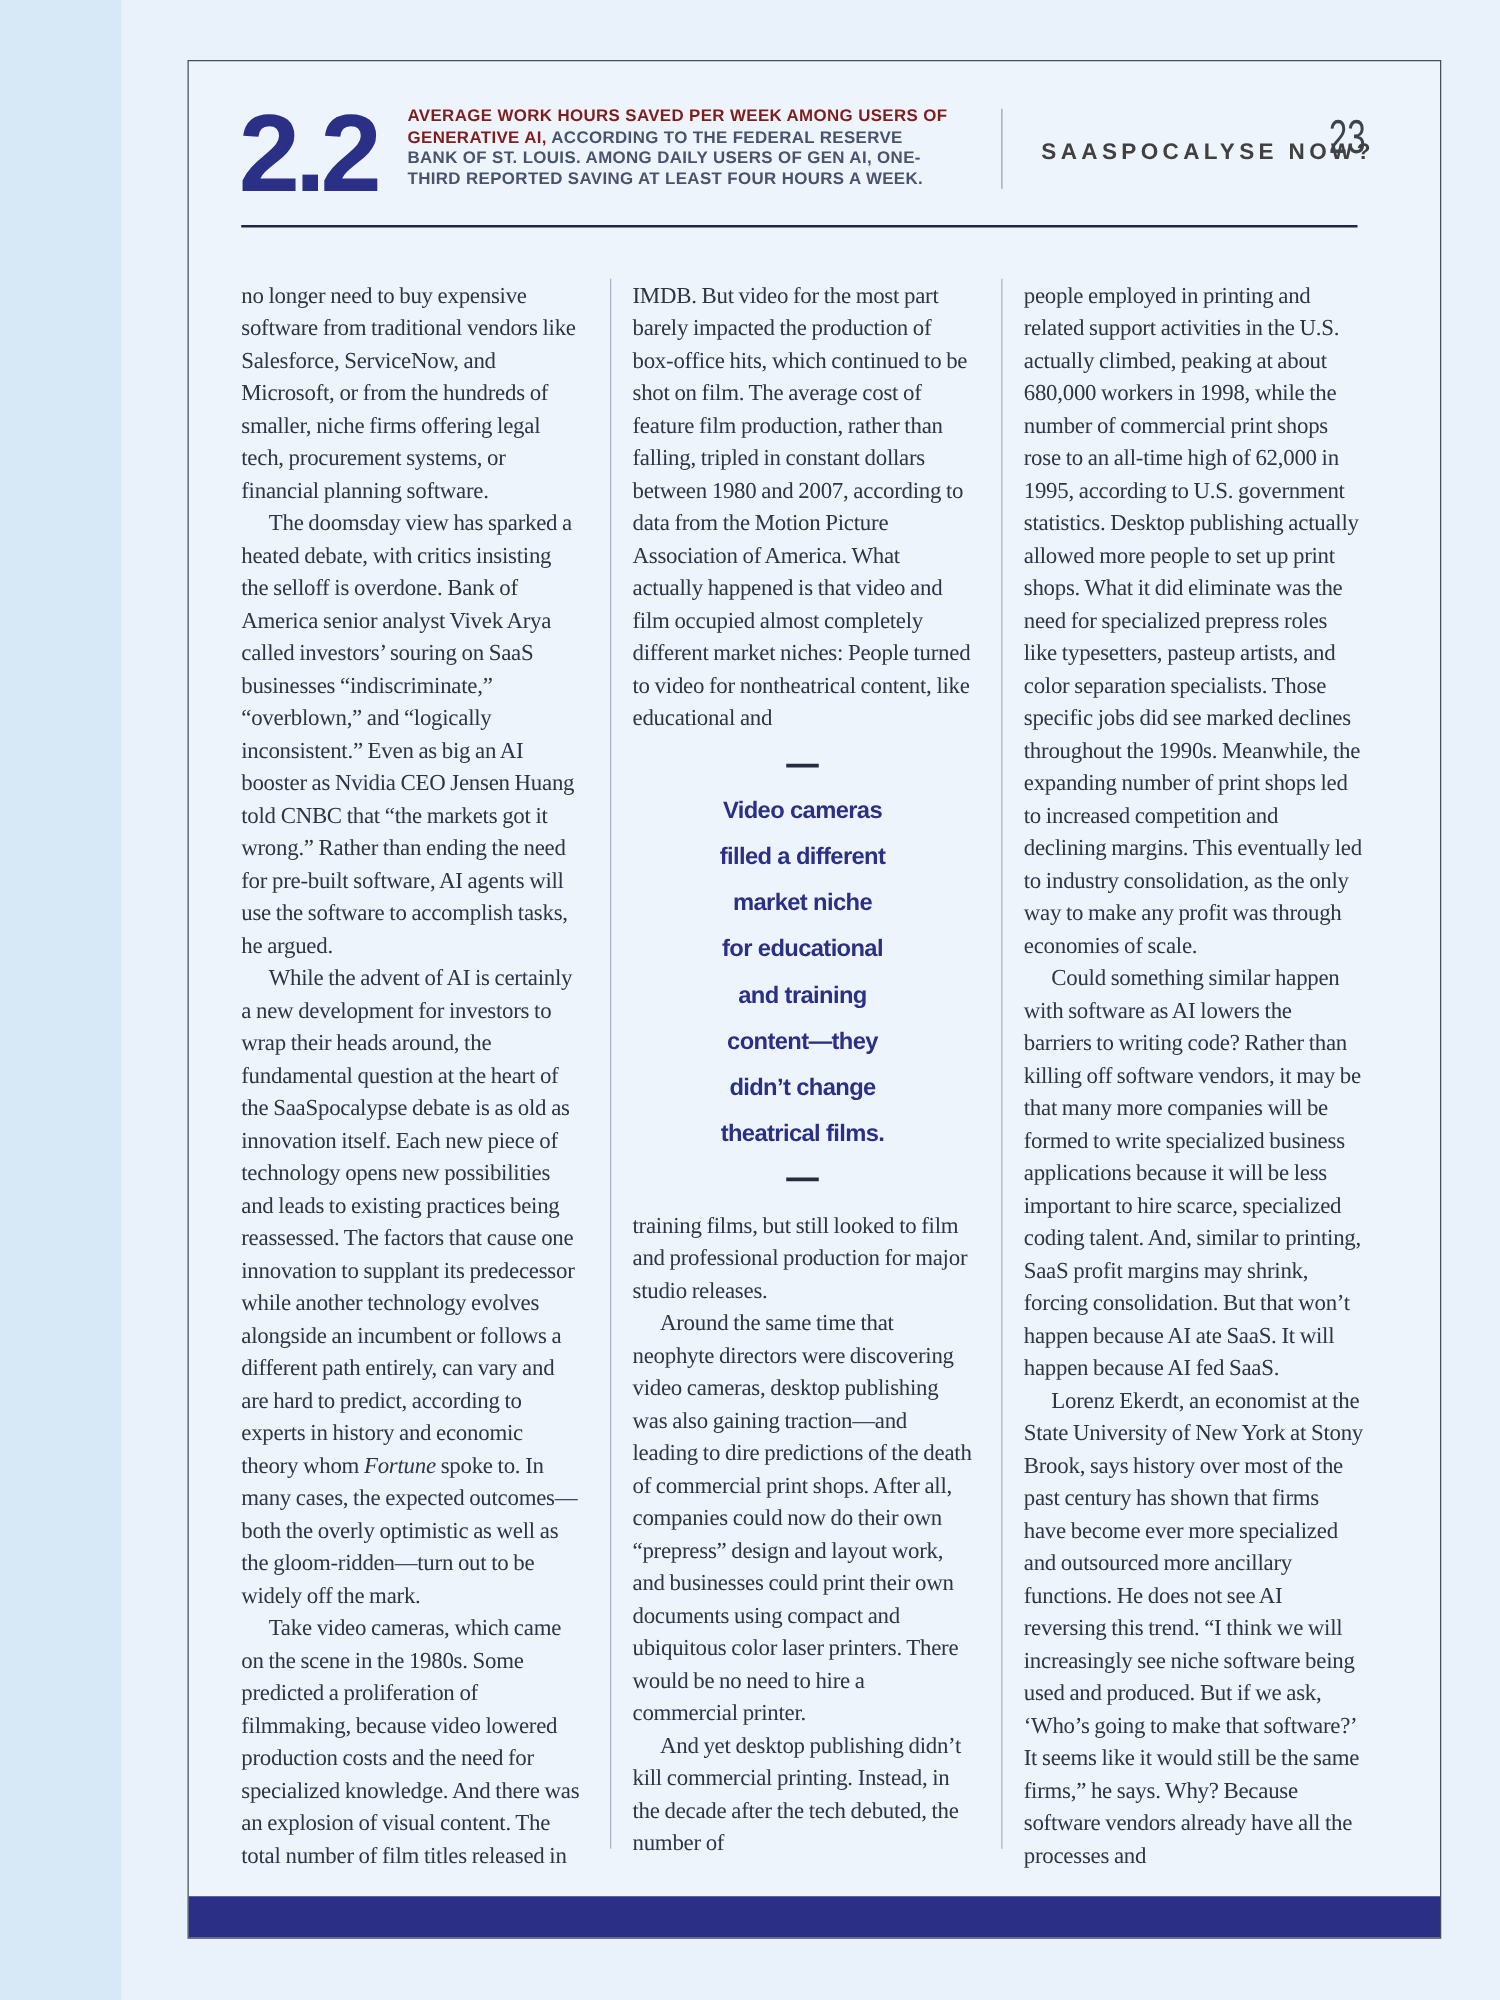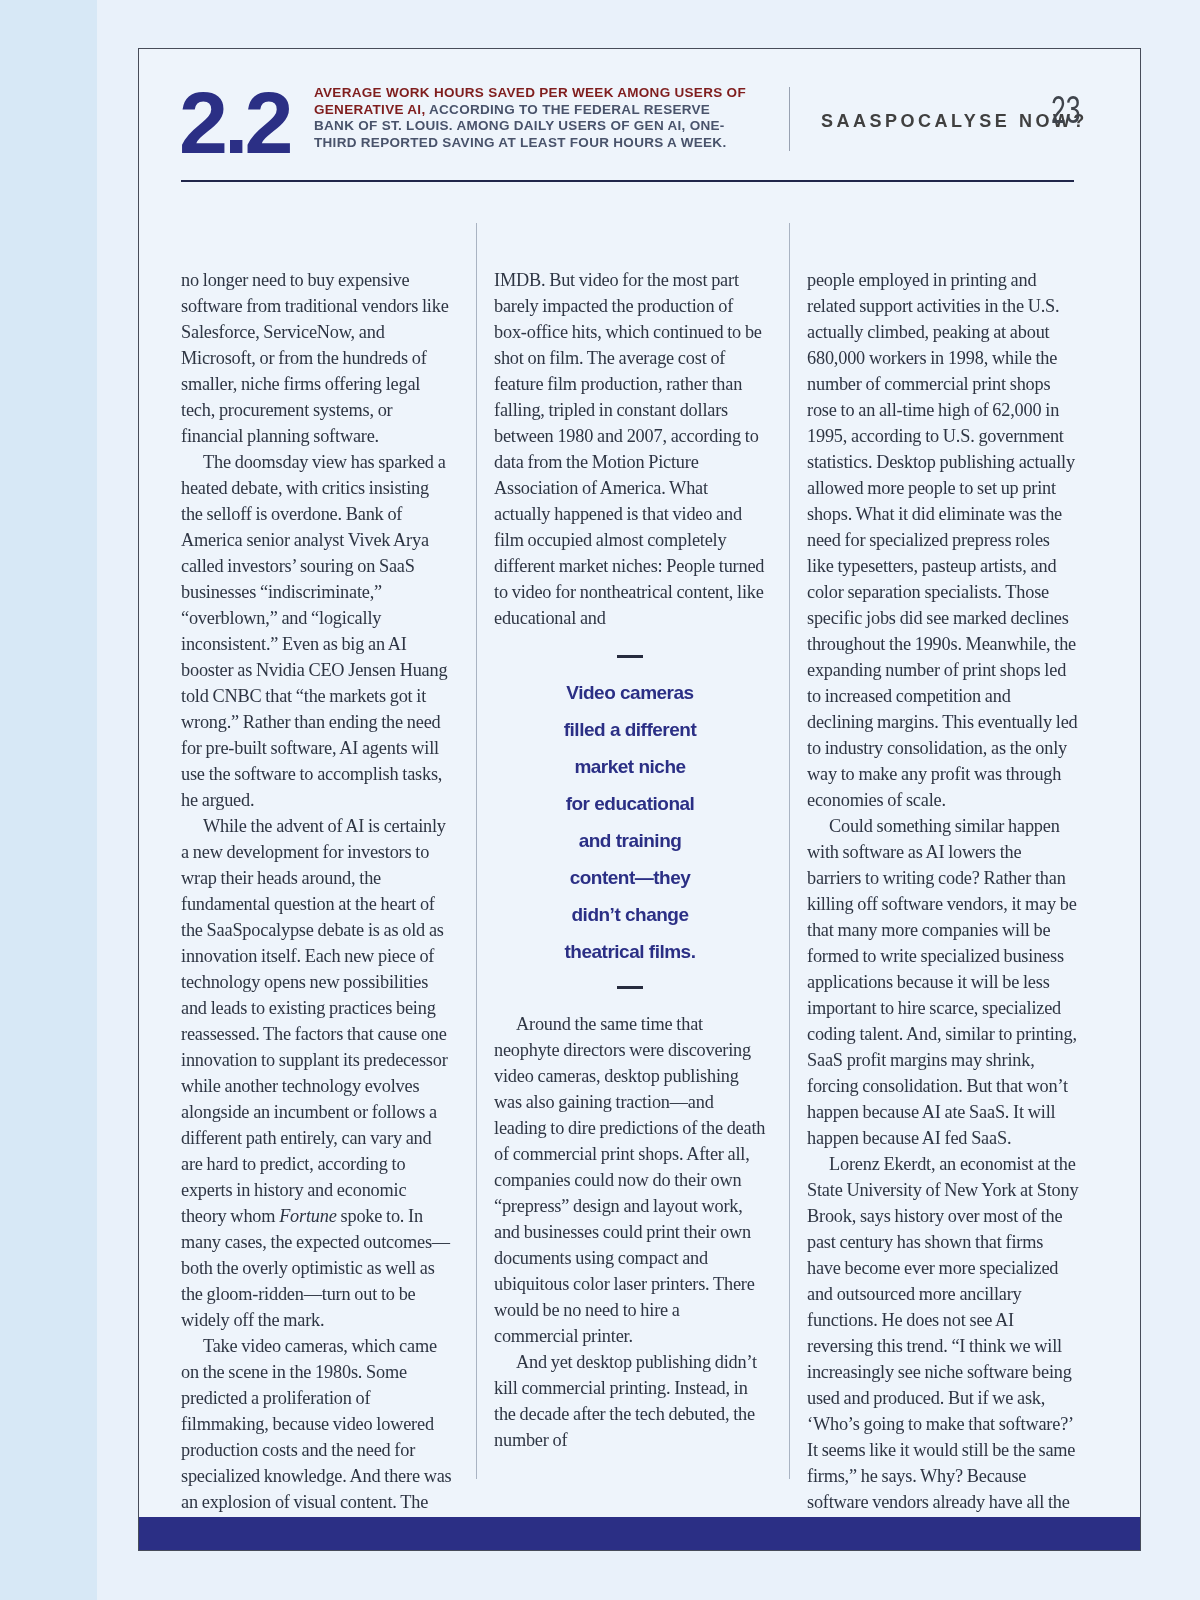--- a/index.html
+++ b/index.html
@@ -3,21 +3,21 @@
 <meta charset="utf-8">
 <style>
   html,body { margin:0; padding:0; }
   body {
     width:1200px; height:1600px; position:relative;
     background:#e9f1fa; overflow:hidden;
     font-family:"Liberation Sans", sans-serif;
   }
   .left-strip { position:absolute; left:0; top:0; width:97px; height:1600px; background:#d7e8f6; }
   .card {
-    position:absolute; left:138px; top:48px; width:1003px; height:1503px;
+    position:absolute; left:150px; top:48px; width:1003px; height:1503px;
     background:#eef4fb; border:1.5px solid #474c59; box-sizing:border-box;
   }
   
   .stat-number {
     position:absolute; left:40px; top:30px;
     font-family:"Liberation Sans", sans-serif; font-weight:800;
     font-size:88px; line-height:1; letter-spacing:-4px; color:#2b2f85;
   }
   .stat-description {
     position:absolute; left:175px; top:36px; width:434px;
@@ -32,21 +32,21 @@
   }
   .page-number {
     position:absolute; left:912px; top:42px;
     font-size:38px; font-weight:300; line-height:1; color:#3f444c;
     transform:scaleX(0.70); transform-origin:left top;
   }
   .header-rule { position:absolute; left:42px; top:131px; width:893px; height:2px; background:#20264a; }
   
   .columns {
     position:absolute; left:42px; top:174px; width:898px; height:1272px;
-    display:flex; gap:41px; overflow:hidden;margin-top:44px;
+    display:flex; gap:41px; overflow:hidden;
   }
   .col { flex:0 0 272px; width:272px; }
   .col p {
     margin:0;
     font-family:"Liberation Serif", serif;
     font-size:18.3px; line-height:26px; color:#2e3543;
     letter-spacing:-0.2px; word-spacing:-0.5px;
     text-align:left; hyphens:auto; -webkit-hyphens:auto;
   }
   .col p.indent { text-indent:22px; }
@@ -95,20 +95,21 @@
           <div class="quote-text">Video cameras
 filled a different
 market niche
 for educational
 and training
 content—they
 didn’t change
 theatrical films.</div>
           <div class="quote-dash"></div>
         </div>
+        <p><span>training films, but still looked to film and professional production for major studio releases.</span></p>
         <p class="indent"><span>Around the same time that neophyte directors were discovering video cameras, desktop publishing was also gaining traction—and leading to dire predictions of the death of commercial print shops. After all, companies could now do their own “prepress” design and layout work, and businesses could print their own documents using compact and ubiquitous color laser printers. There would be no need to hire a commercial printer.</span></p>
         <p class="indent"><span>And yet desktop publishing didn’t kill commercial printing. Instead, in the decade after the tech debuted, the number of</span></p>
       </section>
     <section class="col">
         <p><span>people employed in printing and related support activities in the U.S. actually climbed, peaking at about 680,000 workers in 1998, while the number of commercial print shops rose to an all-time high of 62,000 in 1995, according to U.S. government statistics. Desktop publishing actually allowed more people to set up print shops. What it did eliminate was the need for specialized prepress roles like typesetters, pasteup artists, and color separation specialists. Those specific jobs did see marked declines throughout the 1990s. Meanwhile, the expanding number of print shops led to increased competition and declining margins. This eventually led to industry consolidation, as the only way to make any profit was through economies of scale.</span></p>
         <p class="indent"><span>Could something similar happen with software as AI lowers the barriers to writing code? Rather than killing off software vendors, it may be that many more companies will be formed to write specialized business applications because it will be less important to hire scarce, specialized coding talent. And, similar to printing, SaaS profit margins may shrink, forcing consolidation. But that won’t happen because AI ate SaaS. It will happen because AI fed SaaS.</span></p>
         <p class="indent"><span>Lorenz Ekerdt, an economist at the State University of New York at Stony Brook, says history over most of the past century has shown that firms have become ever more specialized and outsourced more ancillary functions. He does not see AI reversing this trend. “I think we will increasingly see niche software being used and produced. But if we ask, ‘Who’s going to make that software?’ It seems like it would still be the same firms,” he says. Why? Because software vendors already have all the processes and</span></p>
       </section>
   </main>
 

